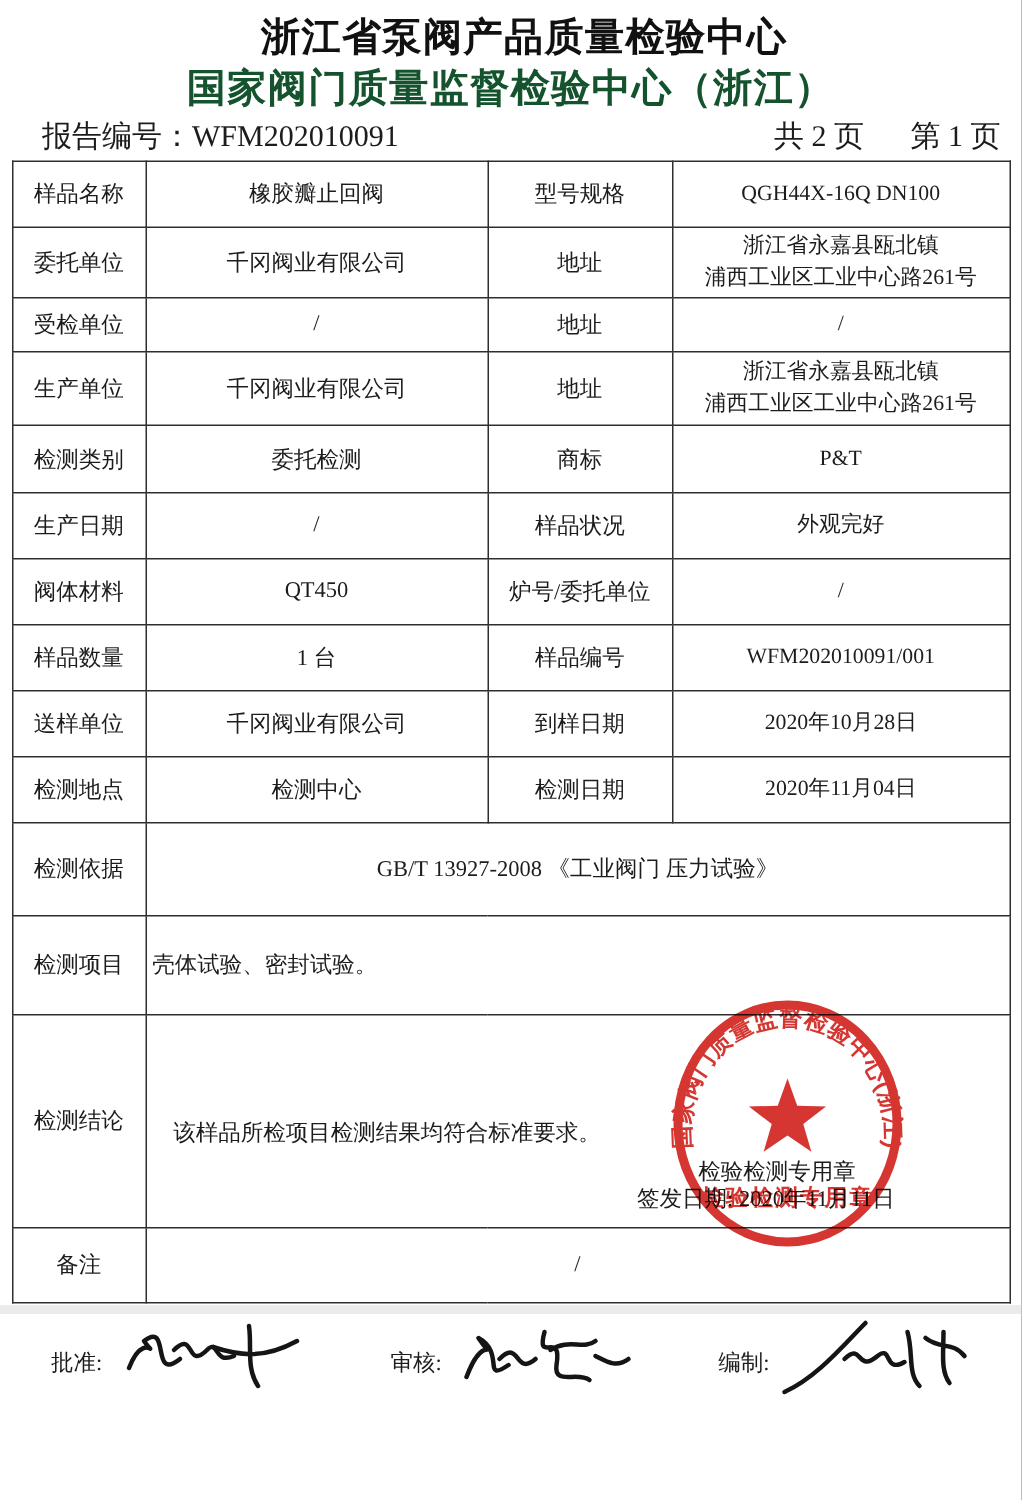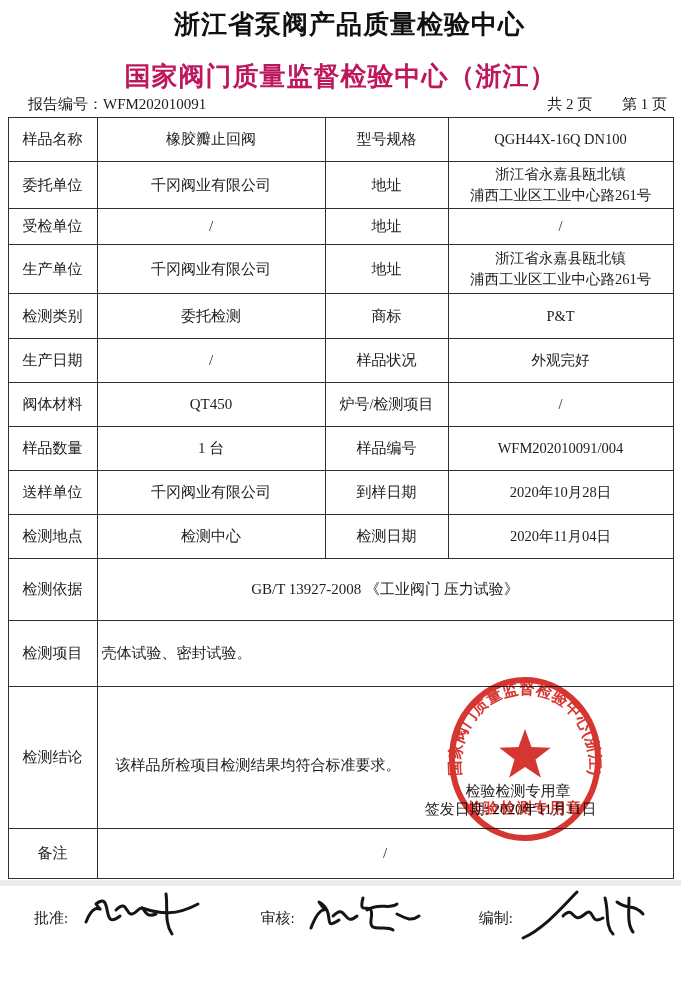--- a/index.html
+++ b/index.html
@@ -4,26 +4,26 @@
 <style>
   html,body{margin:0;padding:0;background:#888;}
   .page{
     position:relative;width:681px;height:1000px;margin:0 auto;background:#ffffff;
     overflow:hidden;color:#1c1c1c;font-family:"Liberation Serif","DejaVu Serif",serif;
   }
   
   .hdr{ text-align:center; }
   .org-line1{margin-top:9px;font-family:"Liberation Sans","DejaVu Sans",sans-serif;
     font-weight:bold;font-size:26px;line-height:31px;letter-spacing:1px;color:#111;padding-left:18px;}
-  .org-line2{margin-top:21px;font-family:"Liberation Sans","DejaVu Sans",sans-serif;
-    font-weight:bold;font-size:26px;line-height:31px;letter-spacing:1px;color:#be185d;}
+  .org-line2{margin-top:3px;font-family:"Liberation Sans","DejaVu Sans",sans-serif;
+    font-weight:bold;font-size:26px;line-height:31px;letter-spacing:1px;color:#14532d;}
   .report-title{margin-top:9px;font-family:"Liberation Sans","DejaVu Sans",sans-serif;
     font-weight:bold;font-size:33px;line-height:40px;letter-spacing:4px;color:#111;}
   .meta-row{display:flex;justify-content:space-between;align-items:flex-end;
-    margin:3px 14px 3px 28px;font-size:15px;}
+    margin:3px 14px 3px 28px;font-size:20px;}
   .meta-left span{display:inline-block;}
   .meta-right span{display:inline-block;margin-left:26px;}
   
   table.rpt{border-collapse:collapse;table-layout:fixed;width:665px;margin:0 auto;}
   table.rpt td{border:1.6px solid #2e2e2e;padding:2px 4px;font-size:15px;
     vertical-align:middle;overflow:visible;}
   td.lbl{text-align:center;}
   td.val{text-align:center;}
   td.val .vline{line-height:1.45;font-size:14.5px;}
   td.val-left{text-align:left;vertical-align:top;padding:9px 10px 2px 13px;}
@@ -121,32 +121,32 @@
         <td class="val">/</td>
         <td class="lbl">样品状况</td>
         <td class="val">
             <div class="vline">外观完好</div>
             <div class="vline"></div>
           </td>
       </tr>
       <tr style="height:44px">
         <td class="lbl">阀体材料</td>
         <td class="val">QT450</td>
-        <td class="lbl">炉号/检测项目</td>
+        <td class="lbl">炉号/委托单位</td>
         <td class="val">
             <div class="vline">/</div>
             <div class="vline"></div>
           </td>
       </tr>
       <tr style="height:44px">
         <td class="lbl">样品数量</td>
         <td class="val">1 台</td>
         <td class="lbl">样品编号</td>
         <td class="val">
-            <div class="vline">WFM202010091/004</div>
+            <div class="vline">WFM202010091/001</div>
             <div class="vline"></div>
           </td>
       </tr>
       <tr style="height:44px">
         <td class="lbl">送样单位</td>
         <td class="val">千冈阀业有限公司</td>
         <td class="lbl">到样日期</td>
         <td class="val">
             <div class="vline">2020年10月28日</div>
             <div class="vline"></div>

